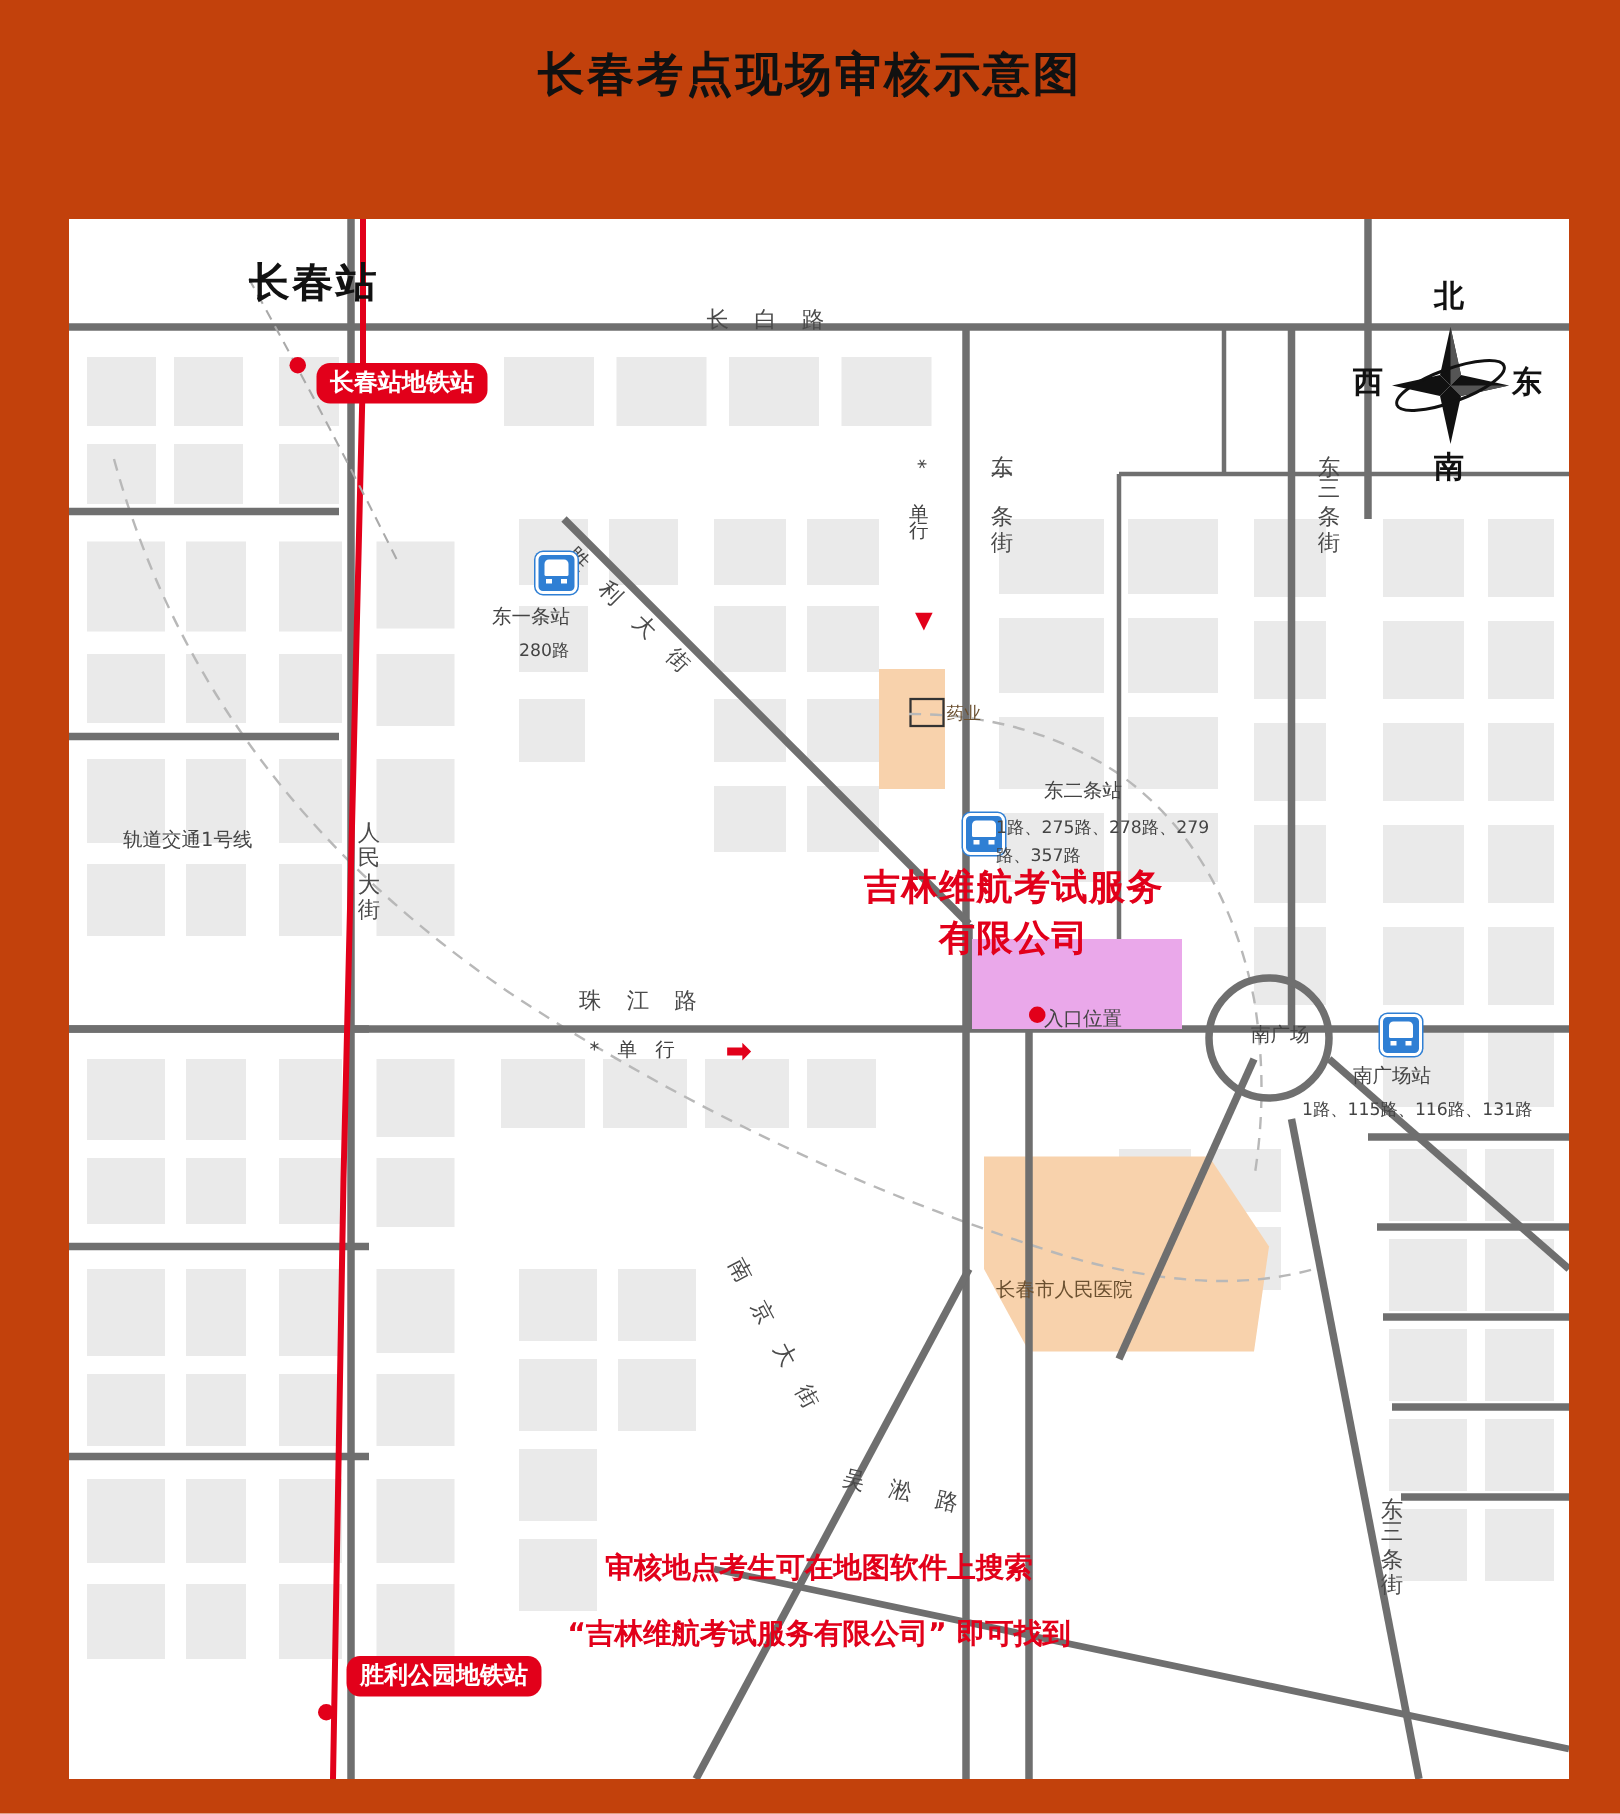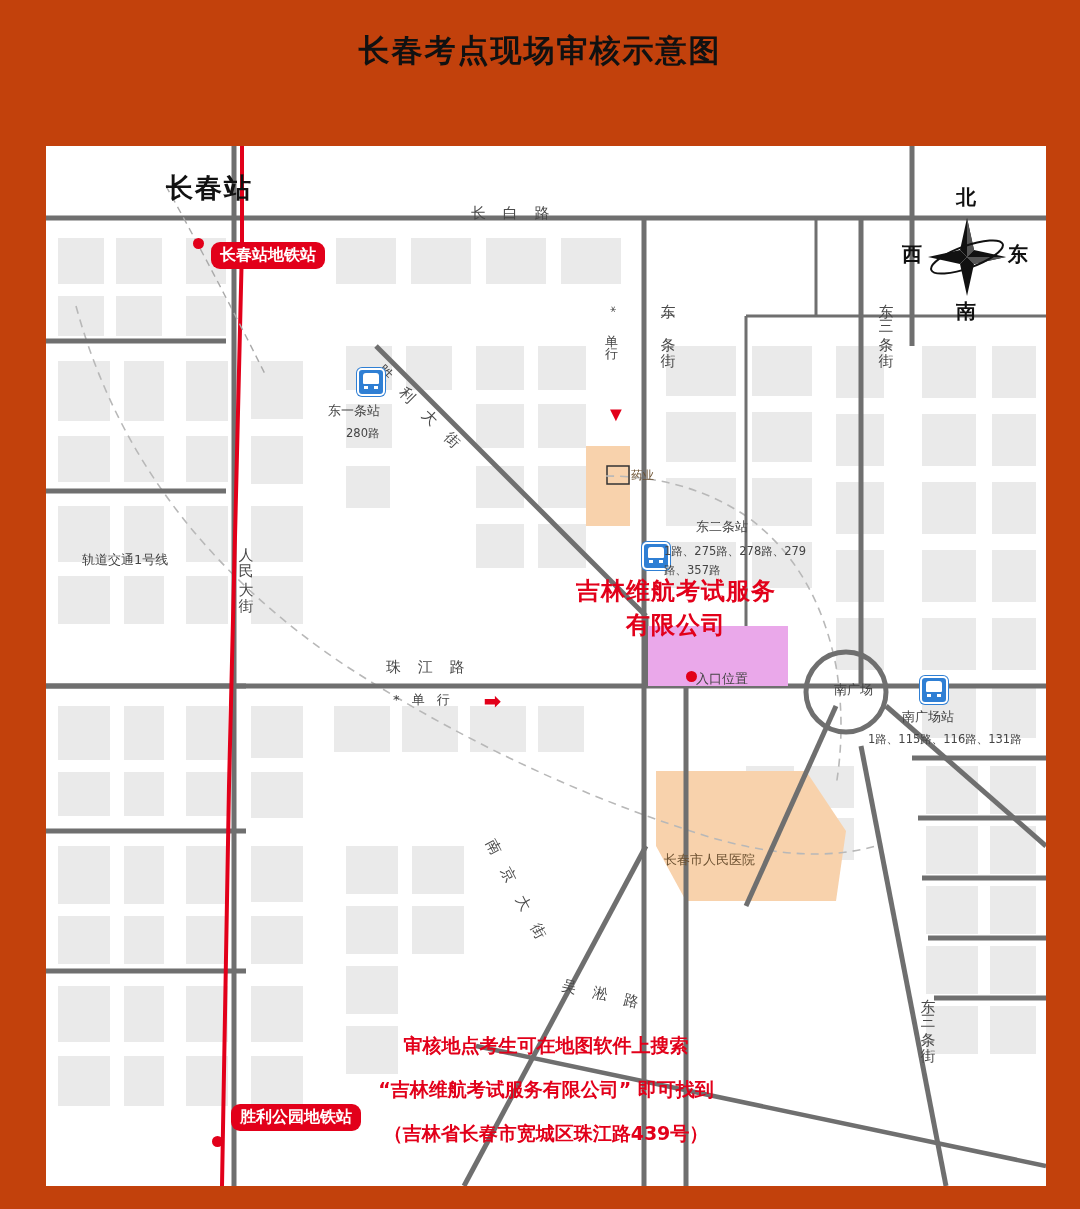--- a/index.html
+++ b/index.html
@@ -447,16 +447,15 @@
       <polygon points="82,43 50,50 43,43" fill="#555"></polygon>
       <ellipse cx="43" cy="43" rx="38" ry="11" fill="none" stroke="#111" stroke-width="2" transform="rotate(-20 43 43)"></ellipse>
     </svg>
     <div class="compass-letter" style="left:910px; top:38px;">北</div>
     <div class="compass-letter" style="left:910px; top:152px;">南</div>
     <div class="compass-letter" style="left:962px; top:95px;">东</div>
     <div class="compass-letter" style="left:856px; top:95px;">西</div>
 
     <div class="footer-note" style="top:924px;">“吉林维航考试服务有限公司” 即可找到</div>
     <div class="footer-note" style="top:880px;">审核地点考生可在地图软件上搜索</div>
-    <div class="footer-note" style="top:968px;">（吉林省长春市宽城区珠江路439号）</div>
 
   </div>
 </div>
 
 </body></html>

